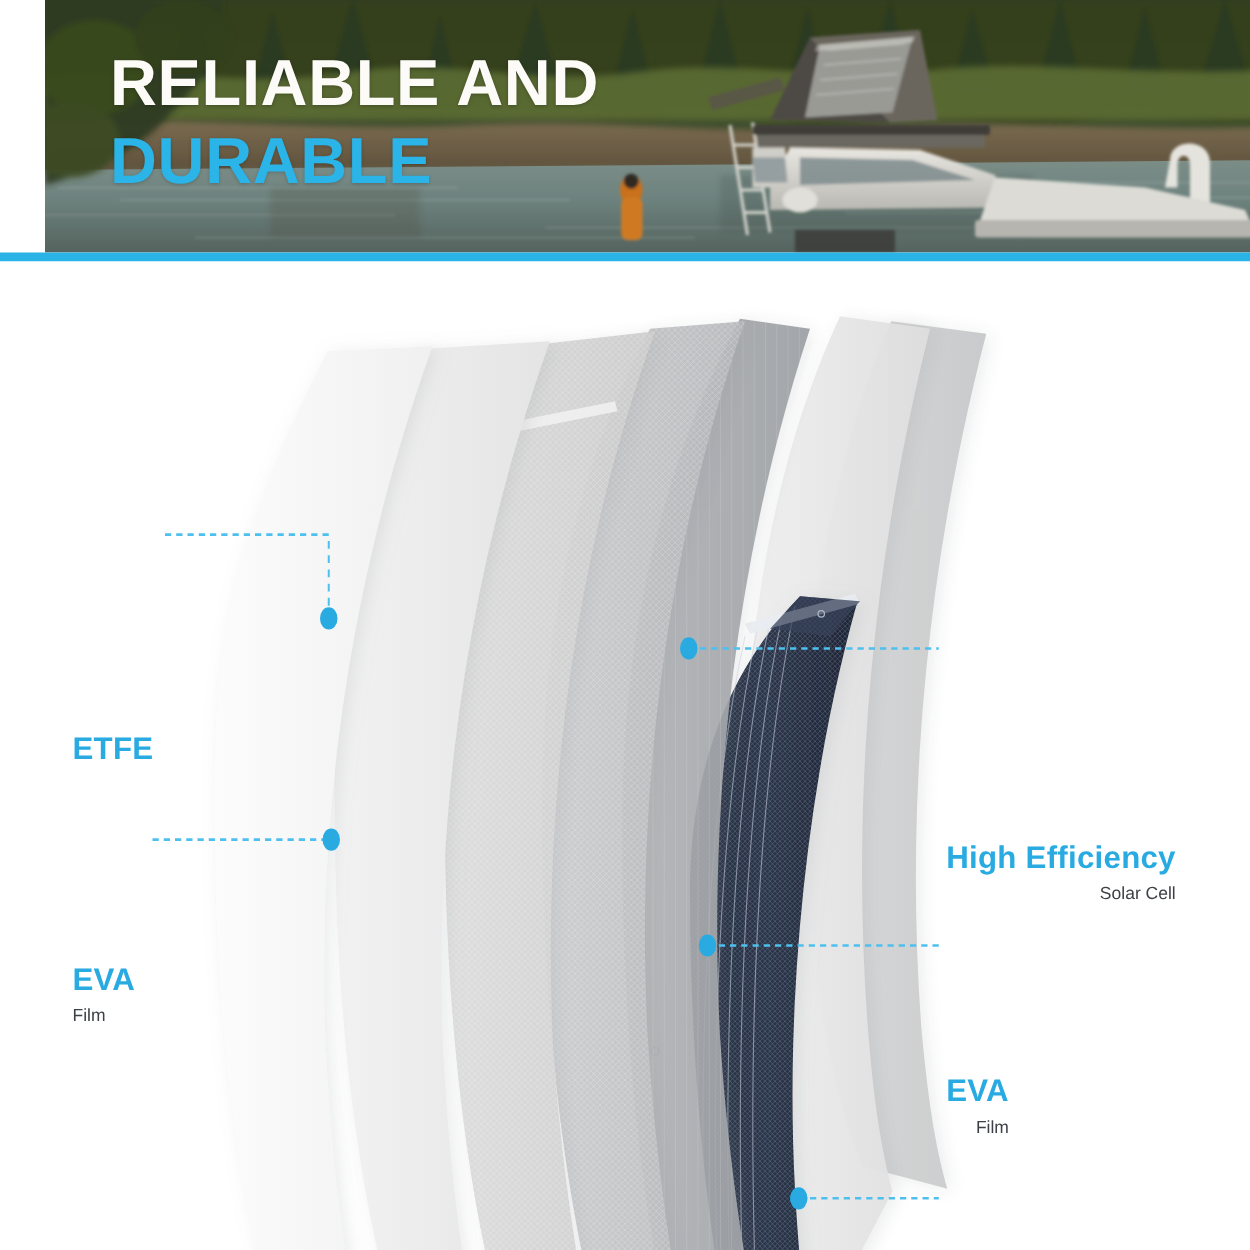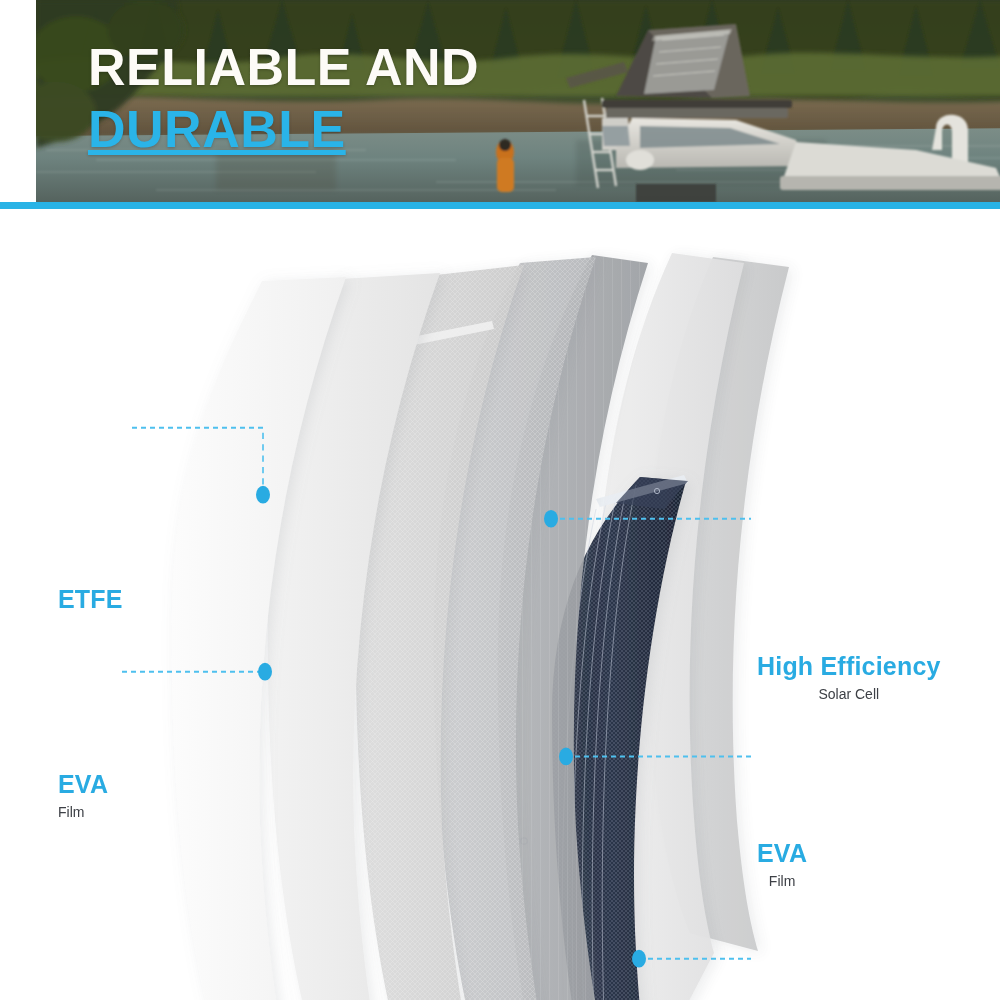--- a/index.html
+++ b/index.html
@@ -25,21 +25,20 @@
   }
   .hero-line1 {
     font-size:52px; font-weight:bold; letter-spacing:0.5px;
     color:#fdfbf7; line-height:62px; white-space:nowrap;
     text-shadow:0 1px 3px rgba(0,0,0,.25);
   }
   .hero-line2 {
     font-size:52px; font-weight:bold; letter-spacing:0.5px;
     color:#2ab4e8; line-height:62px; white-space:nowrap;
     text-shadow:0 1px 3px rgba(0,0,0,.2);
-    text-decoration:underline;
   }
 
   #hero-rule {
     position:absolute; left:0; top:202px; width:1000px; height:7px;
     background:#29b3e6; z-index:8;
   }
 
   
   #diagram { position:absolute; left:0; top:209px; width:1000px; height:916px; background:#fff; }
   #layers-svg { position:absolute; left:0; top:0; width:1000px; height:791px; }
@@ -47,21 +46,21 @@
   
   .callout { position:absolute; z-index:20; }
   .callout .title {
     font-size:25px; font-weight:bold; color:#29abe2;
     line-height:30px; white-space:nowrap; letter-spacing:.2px;
   }
   .callout .sub {
     font-size:14px; font-weight:normal; color:#3d4046;
     line-height:27px; white-space:nowrap;
   }
-  .callout.right { text-align:center; }
+  .callout.right { text-align:right;margin-top:20px; }
   .callout.left  { text-align:left; }
 
   #co-etfe { left:58px;  top:375px; }
   #co-eva-l { left:58px;  top:560px; }
   #co-high  { left:757px; top:442px; }
   #co-eva-r { left:757px; top:629px; }
   #co-tpt   { left:757px; top:789px; }
 
   #leaders { position:absolute; left:0; top:0; width:1000px; height:1000px; z-index:15; pointer-events:none; }
 </style>

